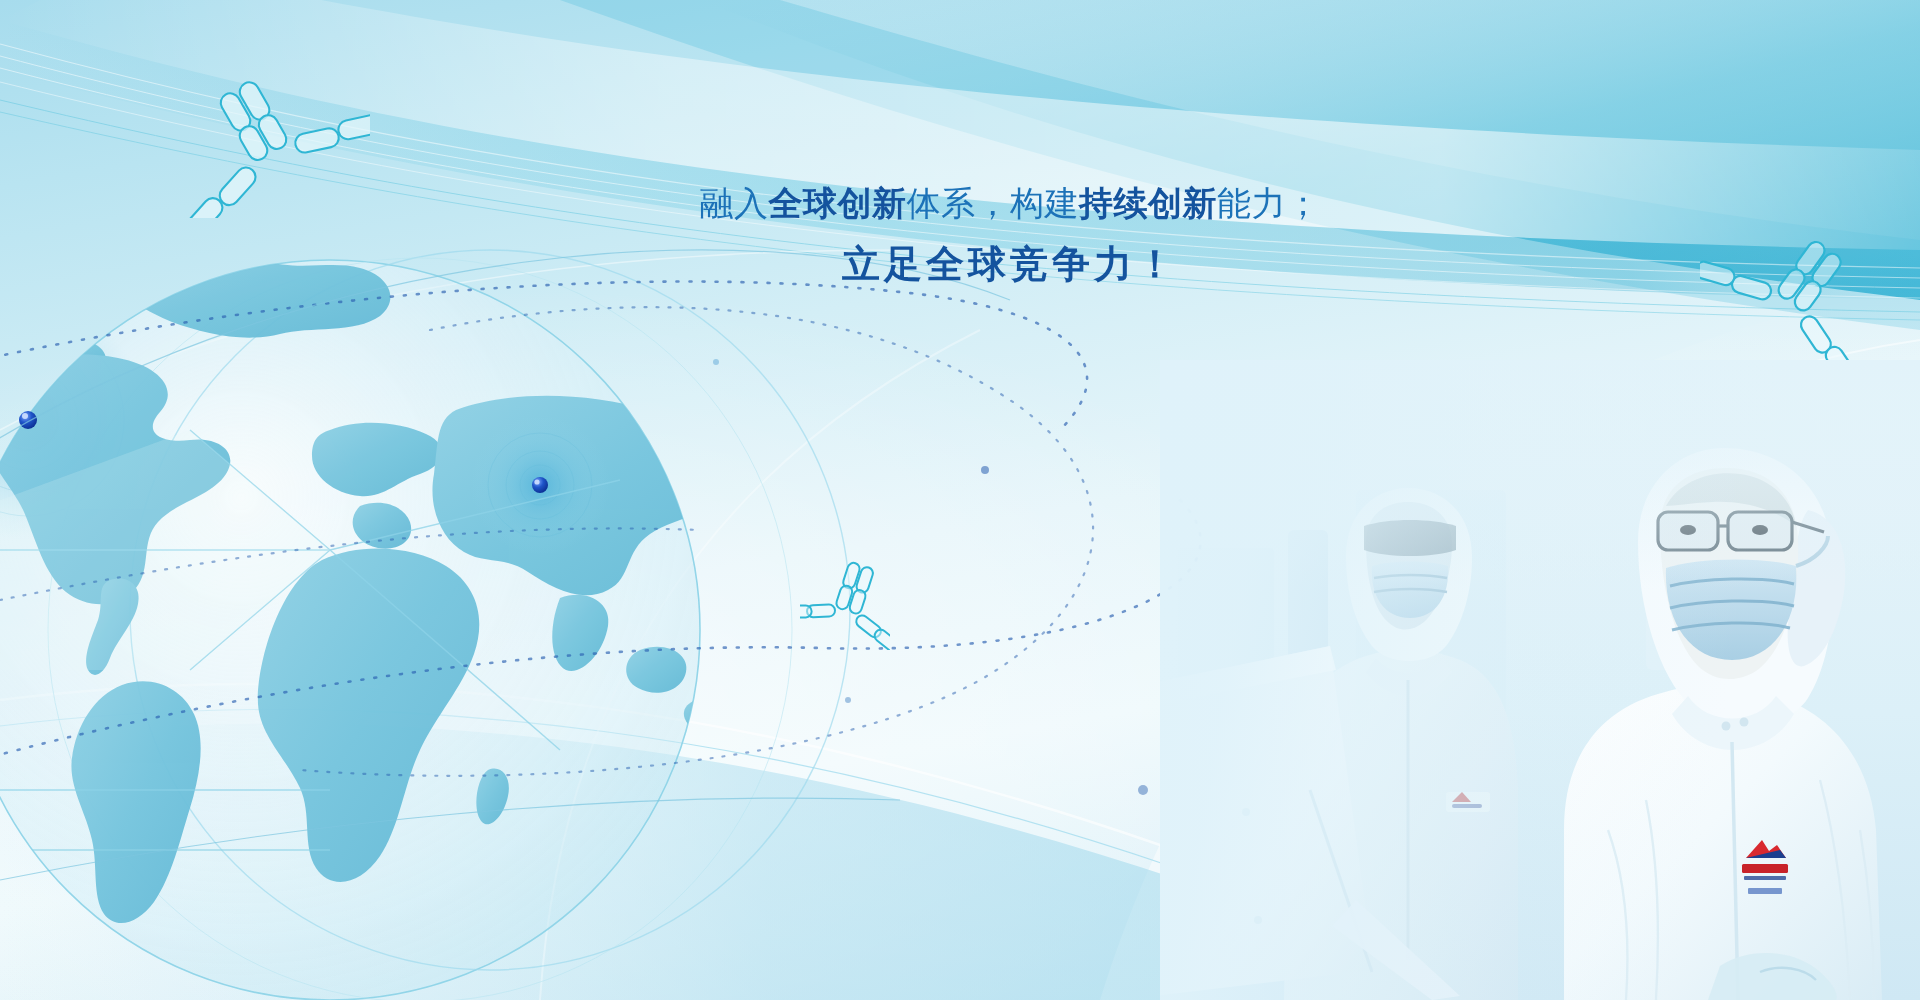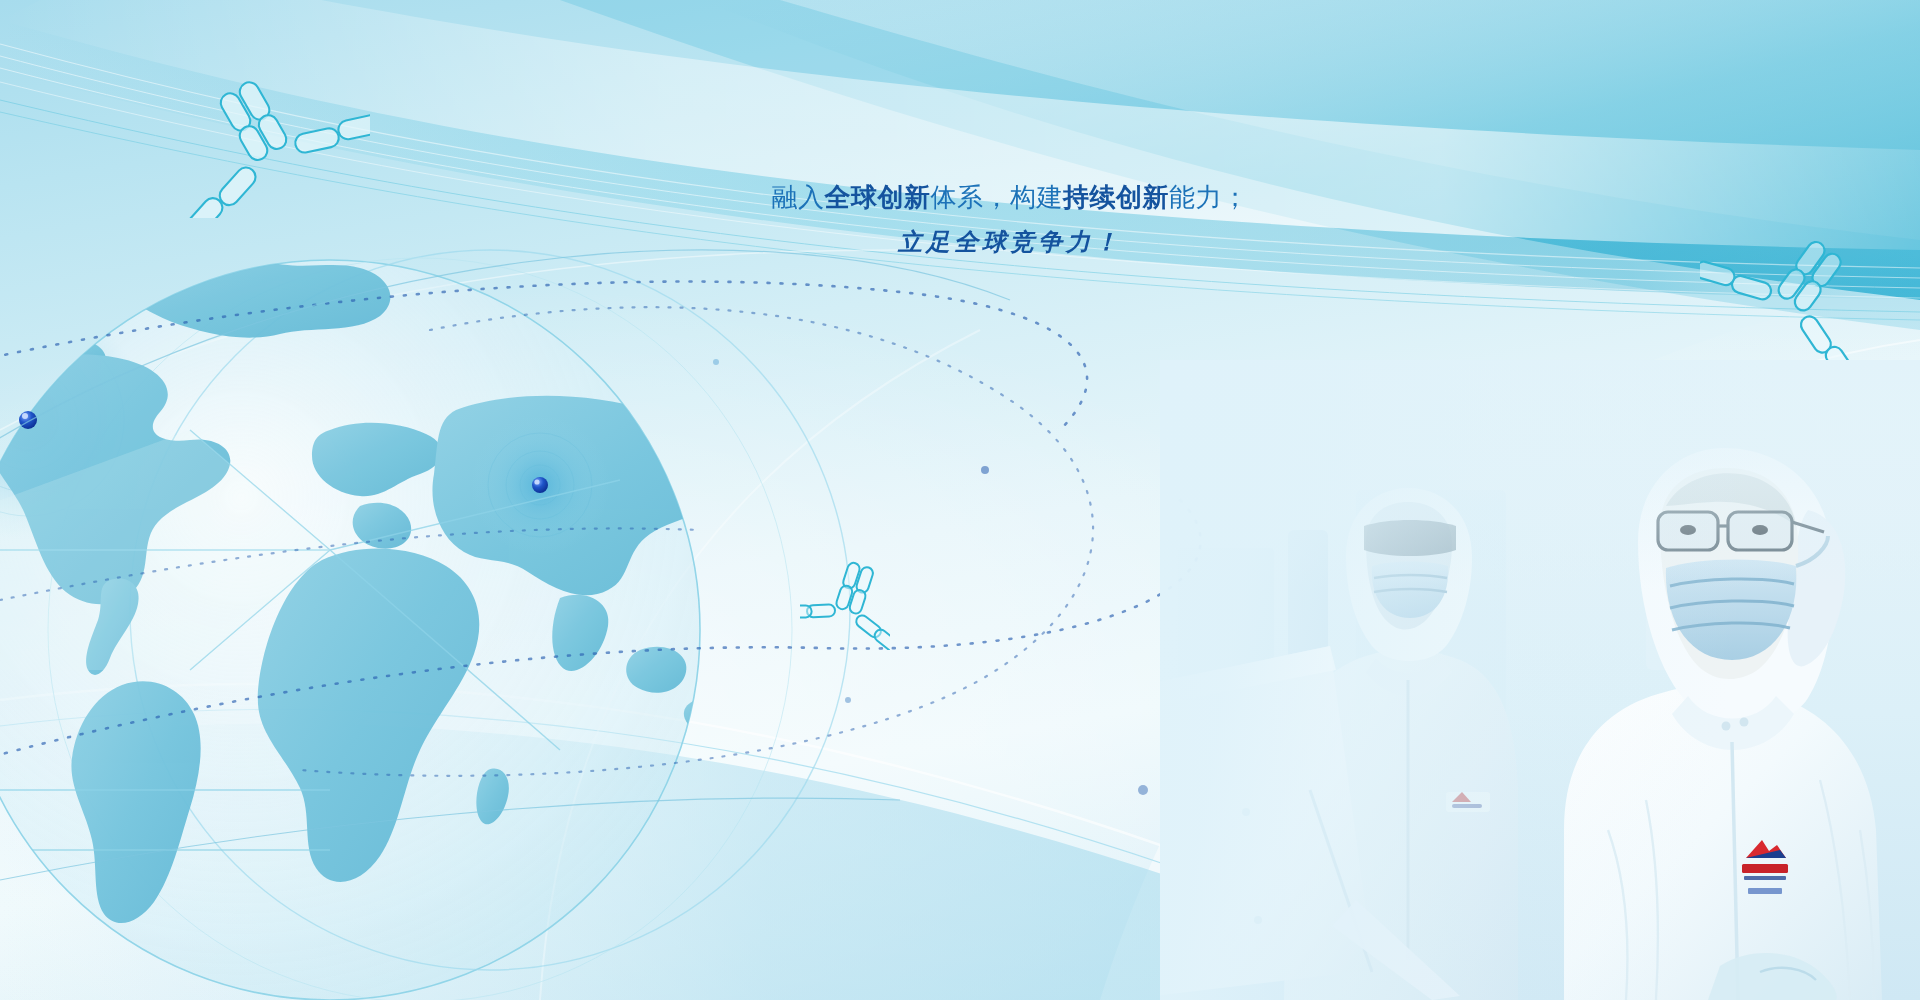--- a/index.html
+++ b/index.html
@@ -40,23 +40,23 @@
   }
 
   
   .headline{
     position:absolute; left:560px; top:178px; width:900px;
     text-align:center; z-index:20;
     line-height:1.52;
     letter-spacing:.5px;
   }
   .hl-line{ white-space:nowrap; }
-  .hl-line.l1{ font-size:26px; }
+  .hl-line.l1{ font-size:34px; }
   .hl-line.l2{ font-size:34px; }
-  .hl-line.l3{ font-size:24px; margin-top:6px;font-style:italic; }
+  .hl-line.l3{ font-size:38px; margin-top:6px; }
   .reg{ color:#1c72b8; font-weight:400; }
   .str{ color:#14539e; font-weight:700; }
   .l3 .str{ color:#14539e; font-weight:700; letter-spacing:4px; }
 
   
   .paths{ position:absolute; inset:0; z-index:4; pointer-events:none; }
 </style>
 </head>
 <body>
 

